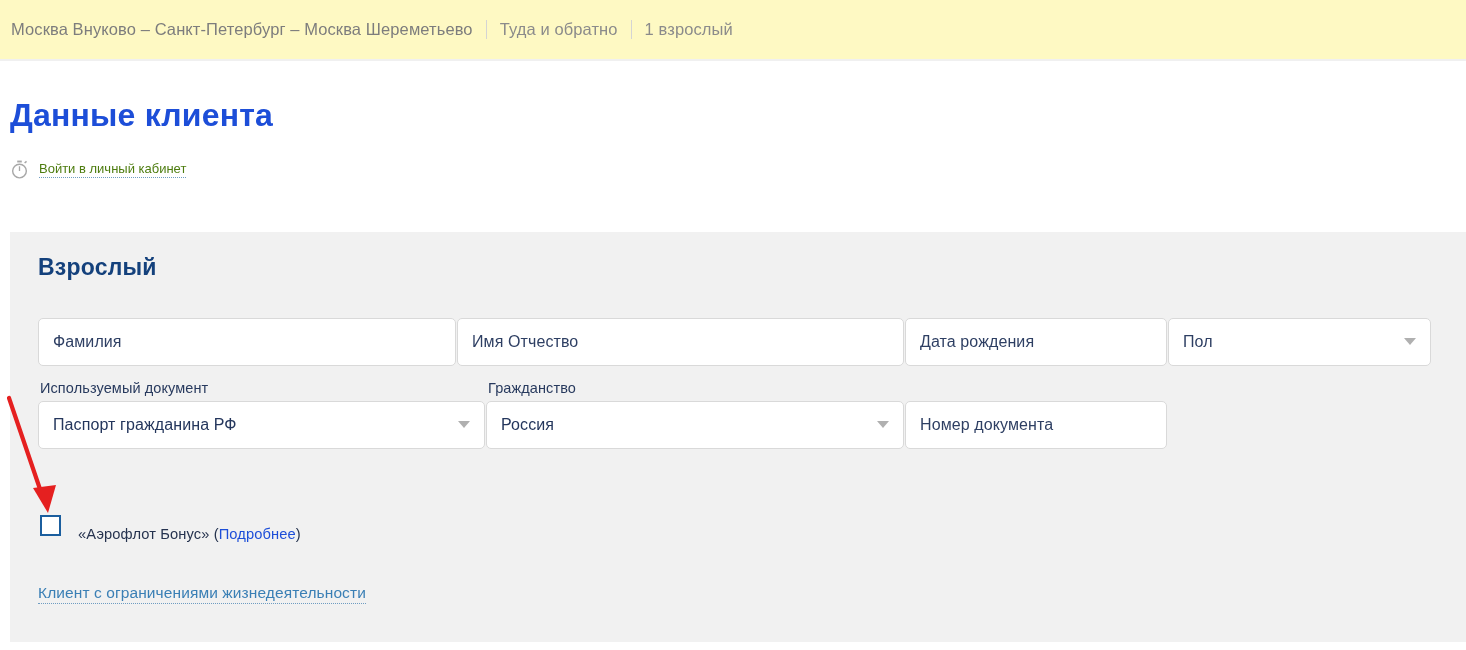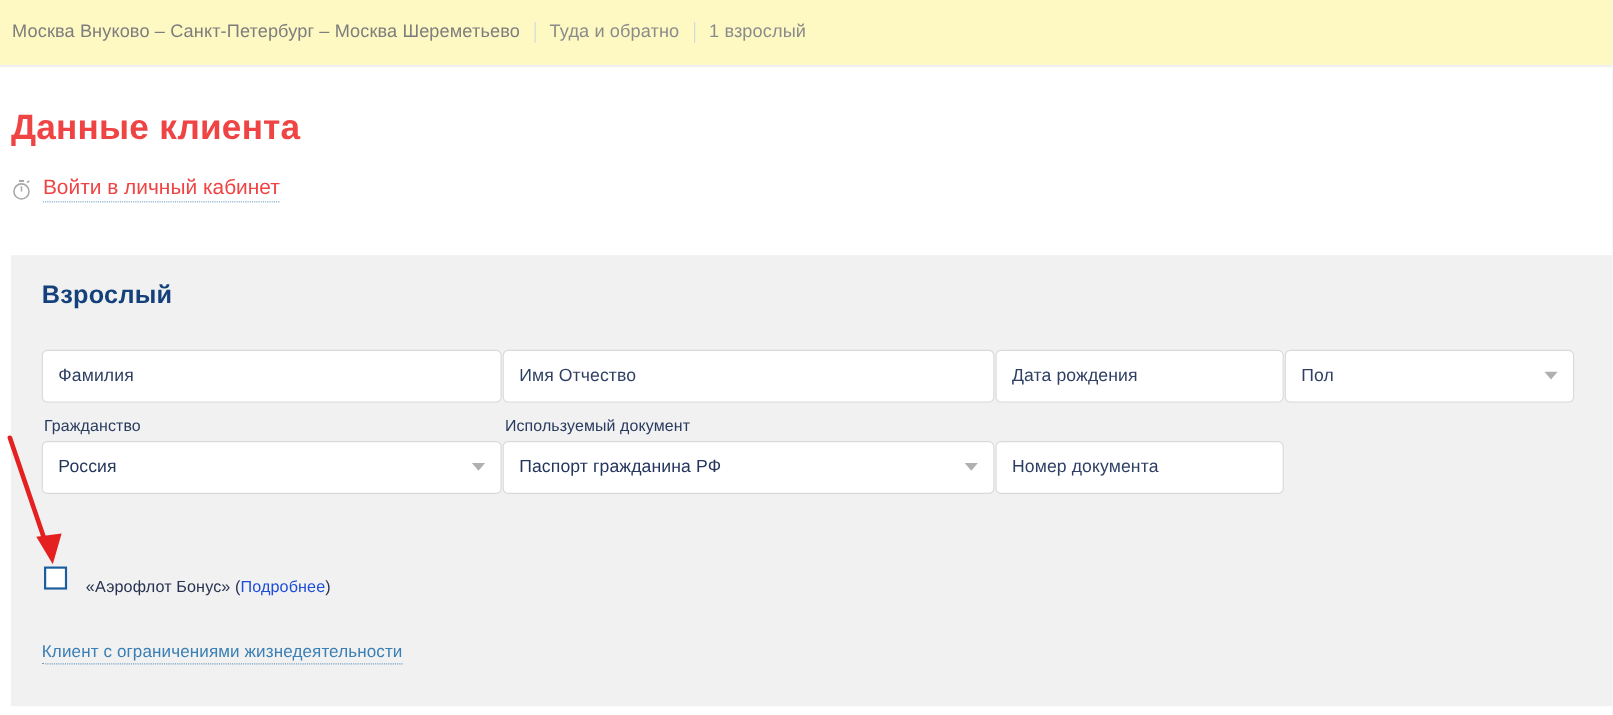--- a/index.html
+++ b/index.html
@@ -42,39 +42,39 @@
     margin: 0 13px;
     flex: 0 0 auto;
   }
 
   
   .page-title {
     margin: 0;
     padding: 36px 0 0 10px;
     font-size: 32px;
     font-weight: bold;
-    color: #ef4444;
+    color: #1d4ed8;
     letter-spacing: .2px;
   }
 
   .login-row {
     display: flex;
     align-items: center;
     padding: 26px 0 0 10px;
   }
   .stopwatch-icon {
     width: 19px;
     height: 19px;
     flex: 0 0 auto;
     margin-right: 10px;
     display: block;
   }
   .login-link {
-    font-size: 19px;
-    color: #ef4444;
+    font-size: 13px;
+    color: #4d7c0f;
     text-decoration: none;
     border-bottom: 1px dotted #6f9dc2;
     padding-bottom: 1px;
     cursor: pointer;
   }
 
   
   .panel {
     position: absolute;
     left: 10px;
@@ -261,32 +261,32 @@
       <div class="control select">
         <span class="ph">Пол</span>
       </div>
       <span class="caret"></span>
     </div>
 
   </div>
 
   <div class="row row-2">
 
+    <div class="field w-doctype">
+      <label class="field-label">Используемый документ</label>
+      <div class="control select">
+        <span class="val">Паспорт гражданина РФ</span>
+      </div>
+      <span class="caret"></span>
+    </div>
+
     <div class="field w-citizen">
       <label class="field-label">Гражданство</label>
       <div class="control select">
         <span class="val">Россия</span>
-      </div>
-      <span class="caret"></span>
-    </div>
-
-    <div class="field w-doctype">
-      <label class="field-label">Используемый документ</label>
-      <div class="control select">
-        <span class="val">Паспорт гражданина РФ</span>
       </div>
       <span class="caret"></span>
     </div>
 
     <div class="field w-docnum">
       <div class="control">
         <span class="ph">Номер документа</span>
       </div>
     </div>
 

